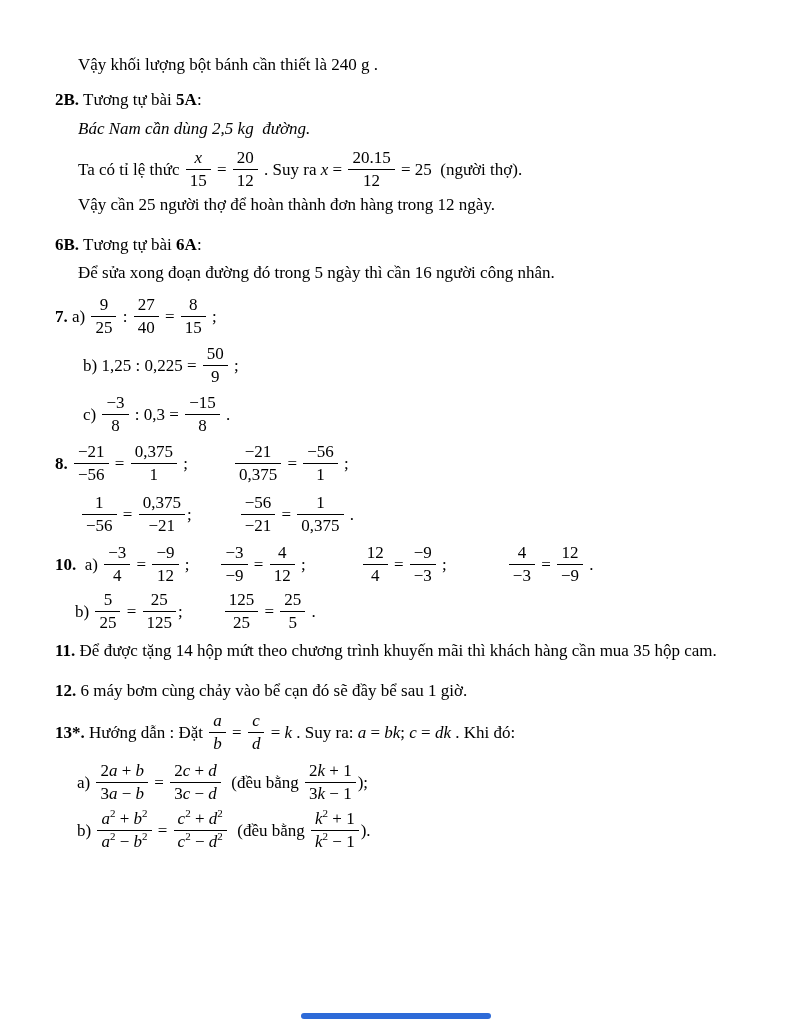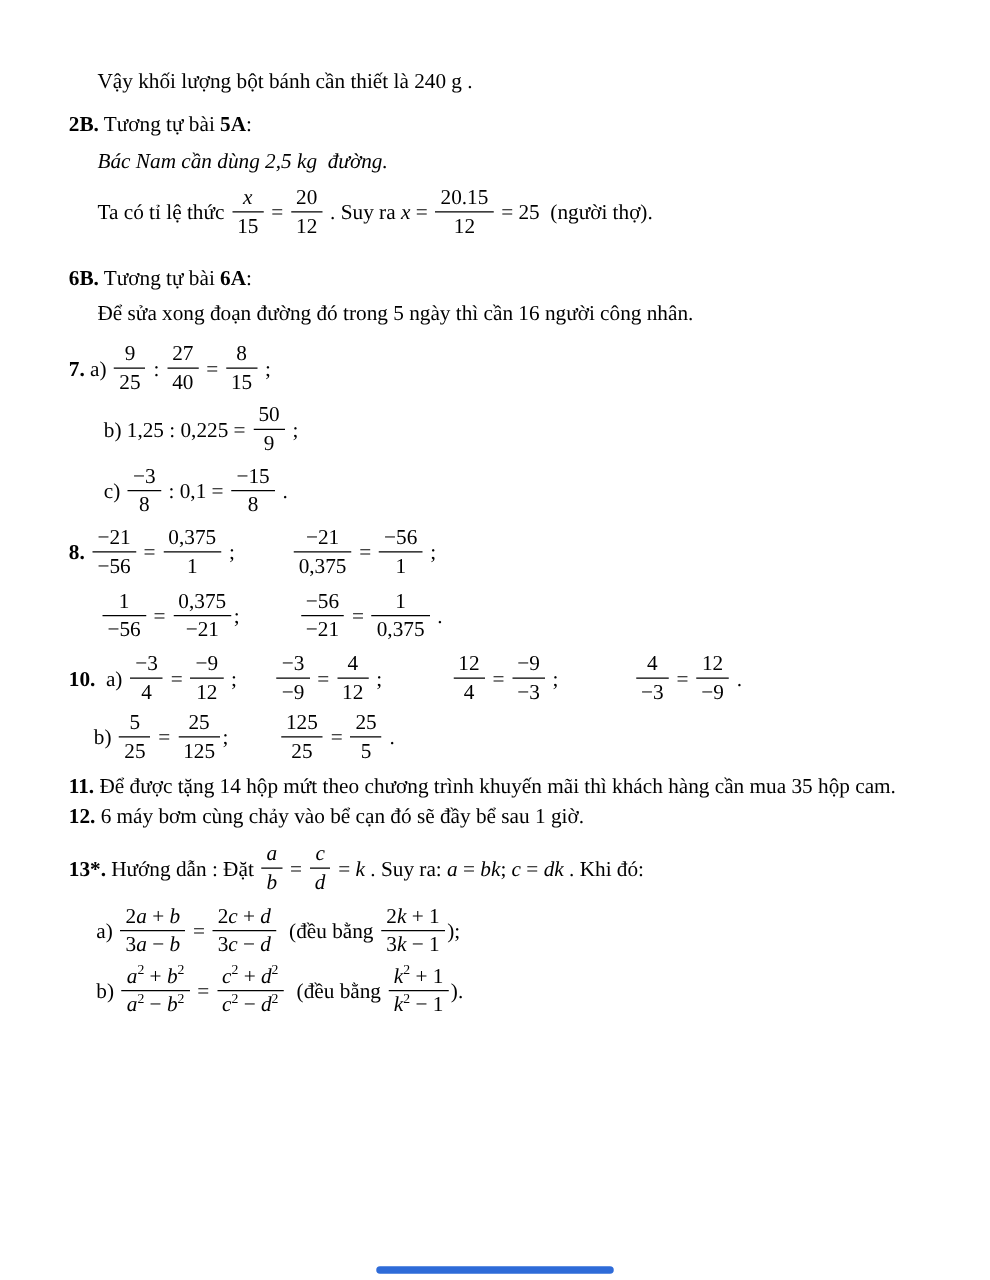--- a/index.html
+++ b/index.html
@@ -34,29 +34,30 @@
 </style>
 </head>
 <body style="background: rgb(255, 255, 255); color: rgb(0, 0, 0);">
 
 <main class="page">
   <div id="doc-lines">
       <div class="line" style="margin-top: 2px; padding-left: 23px;"><span>Vậy khối lượng bột bánh cần thiết là 240 g .</span></div>
       <div class="line" style="margin-top: 13px; padding-left: 0px;"><span class="bold">2B.</span><span> Tương tự bài </span><span class="bold">5A</span><span>:</span></div>
       <div class="line" style="margin-top: 7px; padding-left: 23px; font-style: italic;"><span>Bác Nam cần dùng 2,5 kg  đường.</span></div>
       <div class="line frac-line" style="margin-top: 9px; padding-left: 23px;"><span>Ta có tỉ lệ thức </span><span class="frac"><span class="num"><span class="var">x</span></span><span class="den"><span>15</span></span></span><span> = </span><span class="frac"><span class="num"><span>20</span></span><span class="den"><span>12</span></span></span><span> . Suy ra </span><span class="var">x</span><span> = </span><span class="frac"><span class="num"><span>20.15</span></span><span class="den"><span>12</span></span></span><span> = 25  (người thợ).</span></div>
+      <div class="line" style="margin-top: 0px; padding-left: 23px;"><span>Vậy cần 25 người thợ để hoàn thành đơn hàng trong 12 ngày.</span></div>
       <div class="line" style="margin-top: 18px; padding-left: 0px;"><span class="bold">6B.</span><span> Tương tự bài </span><span class="bold">6A</span><span>:</span></div>
       <div class="line" style="margin-top: 6px; padding-left: 23px;"><span>Để sửa xong đoạn đường đó trong 5 ngày thì cần 16 người công nhân.</span></div>
       <div class="line frac-line" style="margin-top: 12px; padding-left: 0px;"><span class="bold">7.</span><span> a) </span><span class="frac"><span class="num"><span>9</span></span><span class="den"><span>25</span></span></span><span> : </span><span class="frac"><span class="num"><span>27</span></span><span class="den"><span>40</span></span></span><span> = </span><span class="frac"><span class="num"><span>8</span></span><span class="den"><span>15</span></span></span><span> ;</span></div>
       <div class="line frac-line" style="margin-top: 4px; padding-left: 28px;"><span>b) 1,25 : 0,225 = </span><span class="frac"><span class="num"><span>50</span></span><span class="den"><span>9</span></span></span><span> ;</span></div>
-      <div class="line frac-line" style="margin-top: 4px; padding-left: 28px;"><span>c) </span><span class="frac"><span class="num"><span>−3</span></span><span class="den"><span>8</span></span></span><span> : 0,1 = </span><span class="frac"><span class="num"><span>−15</span></span><span class="den"><span>8</span></span></span><span> .</span></div>
+      <div class="line frac-line" style="margin-top: 4px; padding-left: 28px;"><span>c) </span><span class="frac"><span class="num"><span>−3</span></span><span class="den"><span>8</span></span></span><span> : 0,3 = </span><span class="frac"><span class="num"><span>−15</span></span><span class="den"><span>8</span></span></span><span> .</span></div>
       <div class="line frac-line" style="margin-top: 4px; padding-left: 0px;"><span class="bold">8. </span><span class="frac"><span class="num"><span>−21</span></span><span class="den"><span>−56</span></span></span><span> = </span><span class="frac"><span class="num"><span>0,375</span></span><span class="den"><span>1</span></span></span><span> ;</span><span class="hgap" style="width: 45px;"></span><span class="frac"><span class="num"><span>−21</span></span><span class="den"><span>0,375</span></span></span><span> = </span><span class="frac"><span class="num"><span>−56</span></span><span class="den"><span>1</span></span></span><span> ;</span></div>
       <div class="line frac-line" style="margin-top: 6px; padding-left: 25px;"><span class="frac"><span class="num"><span>1</span></span><span class="den"><span>−56</span></span></span><span> = </span><span class="frac"><span class="num"><span>0,375</span></span><span class="den"><span>−21</span></span></span><span>;</span><span class="hgap" style="width: 47px;"></span><span class="frac"><span class="num"><span>−56</span></span><span class="den"><span>−21</span></span></span><span> = </span><span class="frac"><span class="num"><span>1</span></span><span class="den"><span>0,375</span></span></span><span> .</span></div>
       <div class="line frac-line" style="margin-top: 5px; padding-left: 0px;"><span class="bold">10.</span><span>  a) </span><span class="frac"><span class="num"><span>−3</span></span><span class="den"><span>4</span></span></span><span> = </span><span class="frac"><span class="num"><span>−9</span></span><span class="den"><span>12</span></span></span><span> ;</span><span class="hgap" style="width: 30px;"></span><span class="frac"><span class="num"><span>−3</span></span><span class="den"><span>−9</span></span></span><span> = </span><span class="frac"><span class="num"><span>4</span></span><span class="den"><span>12</span></span></span><span> ;</span><span class="hgap" style="width: 55px;"></span><span class="frac"><span class="num"><span>12</span></span><span class="den"><span>4</span></span></span><span> = </span><span class="frac"><span class="num"><span>−9</span></span><span class="den"><span>−3</span></span></span><span> ;</span><span class="hgap" style="width: 60px;"></span><span class="frac"><span class="num"><span>4</span></span><span class="den"><span>−3</span></span></span><span> = </span><span class="frac"><span class="num"><span>12</span></span><span class="den"><span>−9</span></span></span><span> .</span></div>
       <div class="line frac-line" style="margin-top: 2px; padding-left: 20px;"><span>b) </span><span class="frac"><span class="num"><span>5</span></span><span class="den"><span>25</span></span></span><span> = </span><span class="frac"><span class="num"><span>25</span></span><span class="den"><span>125</span></span></span><span>;</span><span class="hgap" style="width: 40px;"></span><span class="frac"><span class="num"><span>125</span></span><span class="den"><span>25</span></span></span><span> = </span><span class="frac"><span class="num"><span>25</span></span><span class="den"><span>5</span></span></span><span> .</span></div>
       <div class="line" style="margin-top: 4px; padding-left: 0px;"><span class="bold">11.</span><span> Để được tặng 14 hộp mứt theo chương trình khuyến mãi thì khách hàng cần mua 35 hộp cam.</span></div>
-      <div class="line" style="margin-top: 2px; padding-left: 0px;"><span class="bold">12.</span><span> 6 máy bơm cùng chảy vào bể cạn đó sẽ đầy bể sau 1 giờ.</span></div>
+      <div class="line" style="margin-top: 18px; padding-left: 0px;"><span class="bold">12.</span><span> 6 máy bơm cùng chảy vào bể cạn đó sẽ đầy bể sau 1 giờ.</span></div>
       <div class="line frac-line" style="margin-top: 10px; padding-left: 0px;"><span class="bold">13*.</span><span> Hướng dẫn : Đặt </span><span class="frac"><span class="num"><span class="var">a</span></span><span class="den"><span class="var">b</span></span></span><span> = </span><span class="frac"><span class="num"><span class="var">c</span></span><span class="den"><span class="var">d</span></span></span><span> = </span><span class="var">k</span><span> . Suy ra: </span><span class="var">a</span><span> = </span><span class="var">bk</span><span>; </span><span class="var">c</span><span> = </span><span class="var">dk</span><span> . Khi đó:</span></div>
       <div class="line frac-line" style="margin-top: 5px; padding-left: 22px;"><span>a) </span><span class="frac"><span class="num"><span>2</span><span class="var">a</span><span> + </span><span class="var">b</span></span><span class="den"><span>3</span><span class="var">a</span><span> − </span><span class="var">b</span></span></span><span> = </span><span class="frac"><span class="num"><span>2</span><span class="var">c</span><span> + </span><span class="var">d</span></span><span class="den"><span>3</span><span class="var">c</span><span> − </span><span class="var">d</span></span></span><span>  (đều bằng </span><span class="frac"><span class="num"><span>2</span><span class="var">k</span><span> + 1</span></span><span class="den"><span>3</span><span class="var">k</span><span> − 1</span></span></span><span>);</span></div>
       <div class="line frac-line" style="margin-top: 3px; padding-left: 22px;"><span>b) </span><span class="frac"><span class="num"><span class="var">a</span><sup>2</sup><span> + </span><span class="var">b</span><sup>2</sup></span><span class="den"><span class="var">a</span><sup>2</sup><span> − </span><span class="var">b</span><sup>2</sup></span></span><span> = </span><span class="frac"><span class="num"><span class="var">c</span><sup>2</sup><span> + </span><span class="var">d</span><sup>2</sup></span><span class="den"><span class="var">c</span><sup>2</sup><span> − </span><span class="var">d</span><sup>2</sup></span></span><span>  (đều bằng </span><span class="frac"><span class="num"><span class="var">k</span><sup>2</sup><span> + 1</span></span><span class="den"><span class="var">k</span><sup>2</sup><span> − 1</span></span></span><span>).</span></div>
     </div>
 </main>
 <div class="page-indicator" style="background: rgb(46, 107, 216);"></div>
 
 </body></html>

